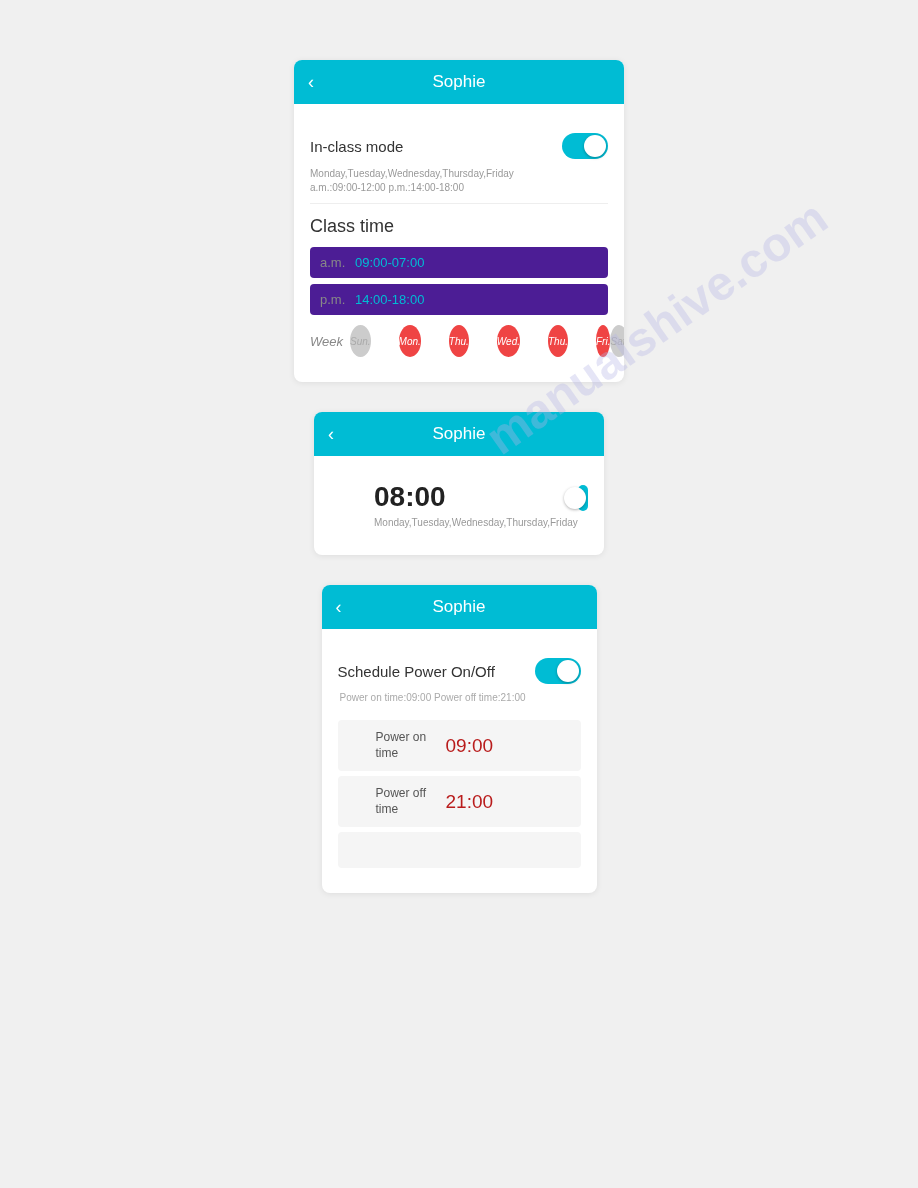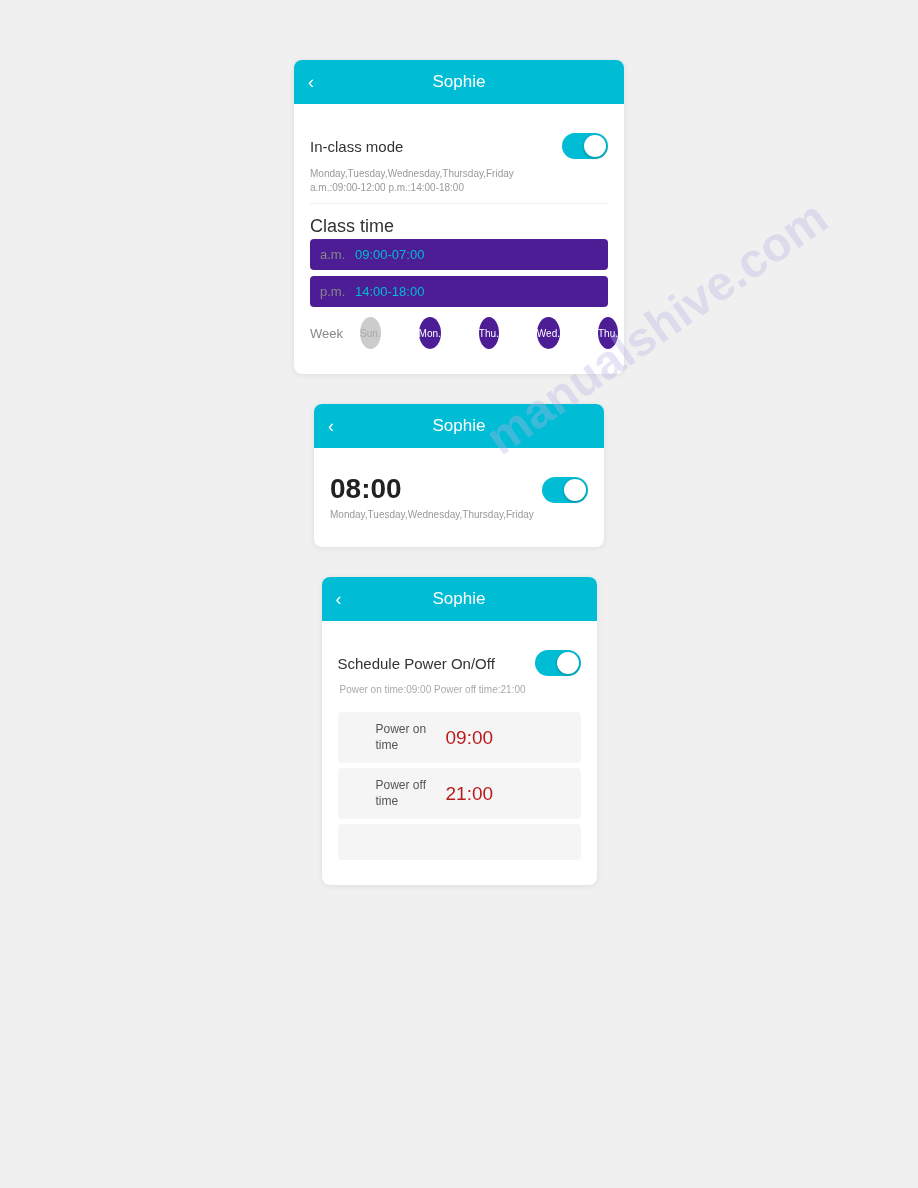--- a/index.html
+++ b/index.html
@@ -116,21 +116,21 @@
     .divider {
       height: 1px;
       background: #eee;
       margin: 8px 0;
     }
 
     
     .section-title {
       font-size: 18px;
       color: #333;
-      margin-bottom: 2px;
+      margin-bottom: 10px;
       padding-top: 4px;
     }
 
     .time-row {
       display: flex;
       align-items: center;
       padding: 8px 10px;
       background: #4c1d95;
       border-radius: 4px;
       margin-bottom: 6px;
@@ -146,21 +146,22 @@
     .time-value {
       font-size: 13px;
       color: #00bcd4;
     }
 
     
     .week-row {
       display: flex;
       align-items: center;
       margin-top: 10px;
-      gap: 10px;
+      gap: 0;
+      font-style: italic;
     }
 
     .week-label {
       font-size: 13px;
       color: #888;
       width: 40px;
       flex-shrink: 0;
     }
 
     .day-circle {
@@ -169,40 +170,41 @@
       border-radius: 50%;
       display: flex;
       align-items: center;
       justify-content: center;
       font-size: 10px;
       font-weight: 500;
       color: white;
     }
 
     .day-circle.inactive { background: #ccc; color: #aaa; }
-    .day-circle.active { background: #4c1d95; margin-left: 28px; }
+    .day-circle.active { background: #ef4444; margin-left: 28px; }
 
     
     .alarm-time {
       font-size: 28px;
       font-weight: bold;
       color: #222;
       margin-bottom: 4px;
     }
 
     .alarm-days {
       font-size: 10px;
       color: #999;
       margin-bottom: 2px;
     }
 
     .alarm-header-row {
       display: flex;
       justify-content: space-between;
       align-items: flex-start;
+      margin-left: 44px;
     }
 
     
     .power-row {
       display: flex;
       align-items: center;
       padding: 10px 10px;
       background: #f5f5f5;
       border-radius: 4px;
       margin-bottom: 5px;

